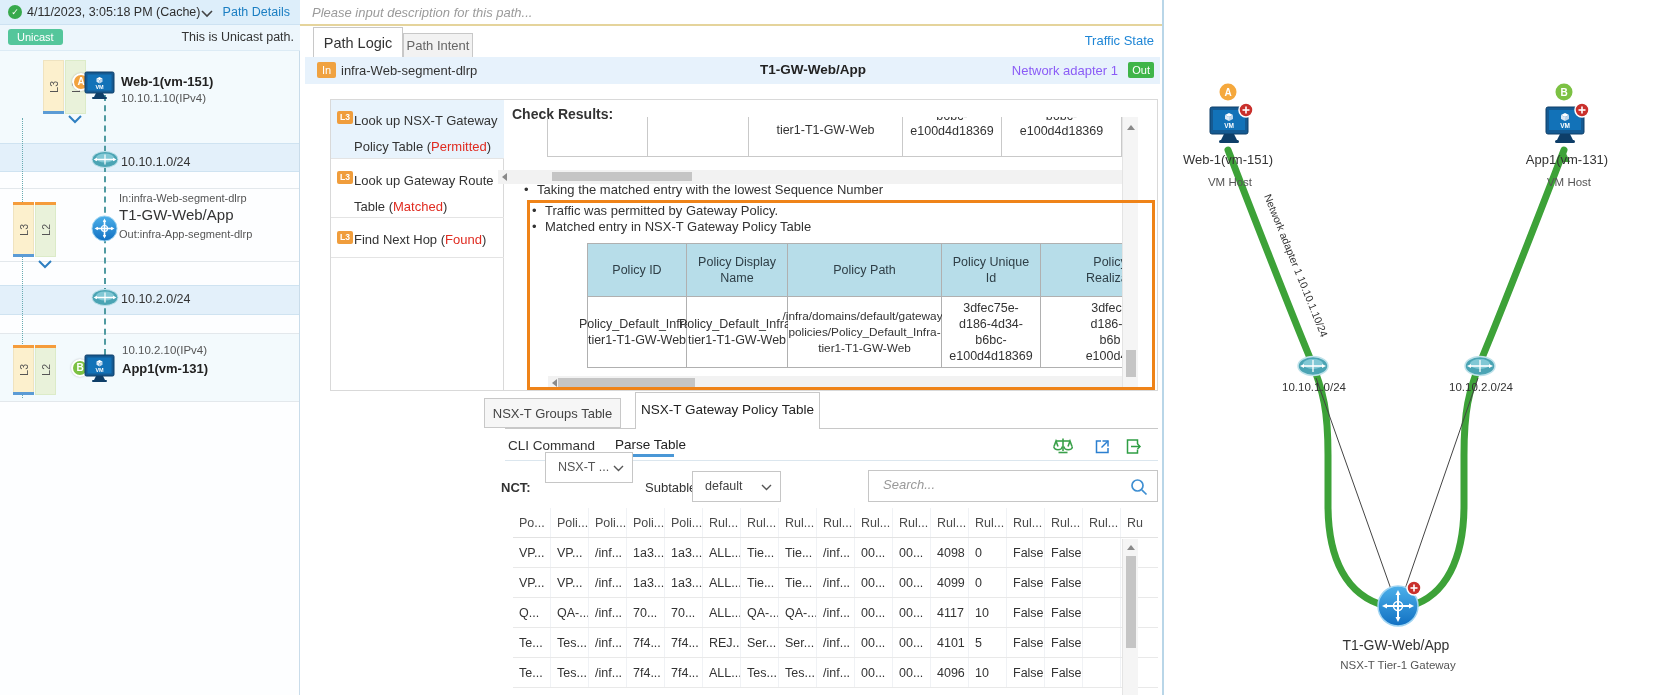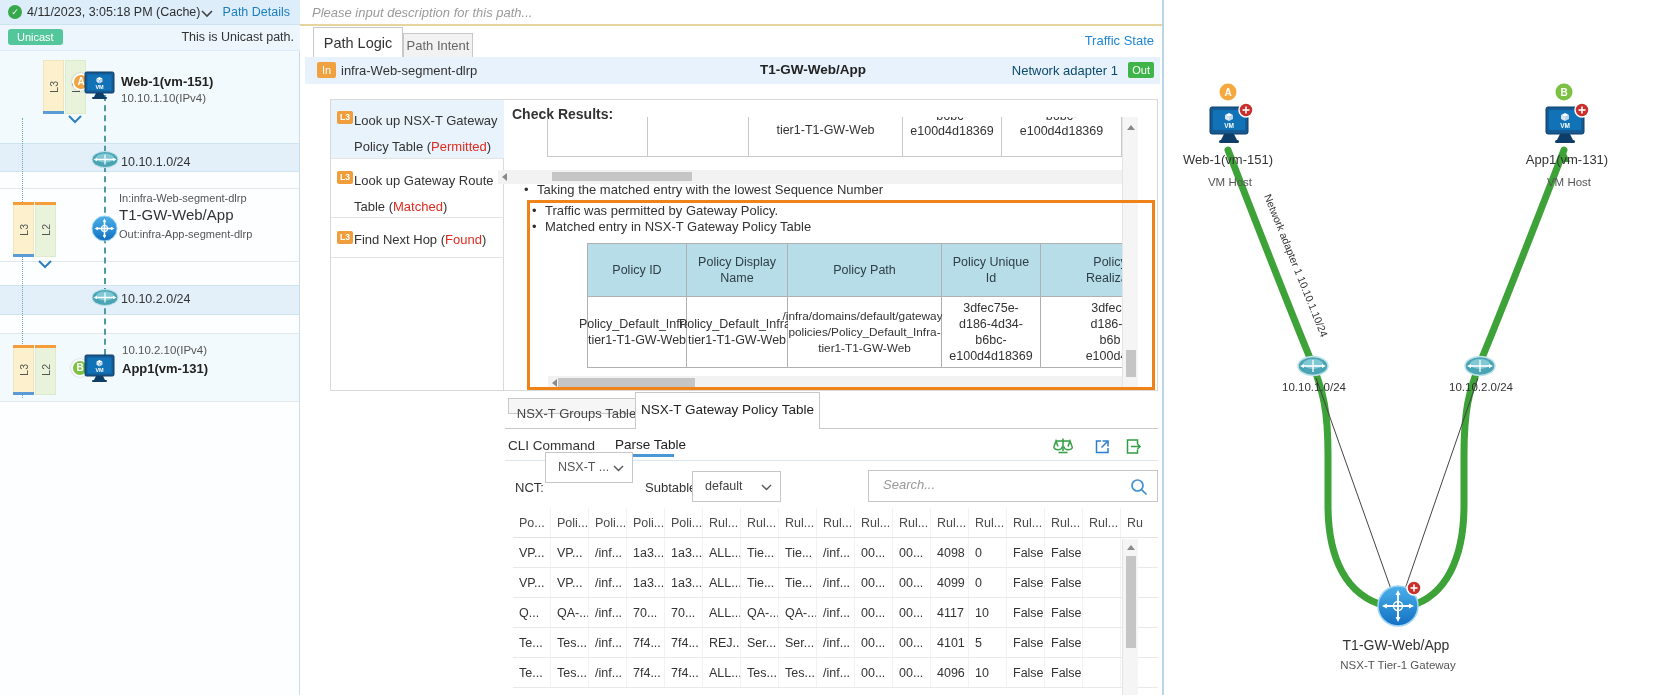--- a/index.html
+++ b/index.html
@@ -223,21 +223,21 @@
     </div>
 
     <div class="tab active" style="left:13px;top:27px;width:90px;height:30px;font-size:14.5px;line-height:30px;color:#333;">Path Logic</div>
     <div class="tab inactive" style="left:103px;top:33px;width:70px;height:24px;font-size:13px;line-height:24px;">Path Intent</div>
     <a class="abs" style="right:8px;top:33px;font-size:13px;color:#1f86d6;">Traffic State</a>
 
     <div class="seg-bar">
       <span class="in-badge">In</span>
       <span class="abs" style="left:36px;top:6px;font-size:13px;color:#333;">infra-Web-segment-dlrp</span>
       <span class="abs" style="left:455px;top:5px;font-size:13.5px;font-weight:bold;color:#222;">T1-GW-Web/App</span>
-      <span class="abs" style="right:42px;top:6px;font-size:13px;color:#0c4a6e;">Network adapter 1</span>
+      <span class="abs" style="right:42px;top:6px;font-size:13px;color:#8b5cf6;">Network adapter 1</span>
       <span class="out-badge">Out</span>
     </div>
 
     <div class="content-box">
       <div class="steps-col">
         <div class="step" style="top:0;height:59px;background:#e8f3fc;">
           <span class="l3b">L3</span>
           <span>Look up NSX-T Gateway Policy Table</span> (<span class="red">Permitted</span>)
         </div>
         <div class="step" style="top:60px;height:58px;">
@@ -309,21 +309,21 @@
       <div class="hthumb" style="left:10px;width:137px;"></div>
     </div>
 
     <div class="vscroll" style="left:822px;top:117px;height:273px;">
       <div class="arr up" style="left:4px;top:8px;"></div>
       <div class="vthumb" style="top:233px;height:27px;"></div>
     </div>
 
     <div class="hl-box" style="left:227px;top:200px;width:628px;height:190px;"></div>
 
-    <div class="bt-tab" style="left:208px;top:398px;width:137px;height:16px;background:#f6f6f6;font-size:13px;line-height:30px;color:#444;">NSX-T Groups Table</div>
+    <div class="bt-tab" style="left:184px;top:398px;width:137px;height:30px;background:#f6f6f6;font-size:13px;line-height:30px;color:#444;">NSX-T Groups Table</div>
     <div class="abs" style="left:205px;top:428px;width:653px;border-top:1px solid #c8c8c8;"></div>
     <div class="bt-tab" style="left:335px;top:392px;width:185px;height:37px;background:#fff;border-bottom:none;font-size:13.5px;line-height:34px;color:#222;z-index:2;">NSX-T Gateway Policy Table</div>
 
     <div class="subtab" style="left:208px;top:438px;">CLI Command</div>
     <div class="subtab" style="left:315px;top:437px;color:#222;">Parse Table</div>
     <div class="abs" style="left:312px;top:454px;width:62px;height:3px;background:#4a97d6;"></div>
     <svg class="abs" style="left:753px;top:436px;" width="20" height="20">
       <g stroke="#3aa04a" stroke-width="1.6" fill="none">
         <line x1="10" y1="2.5" x2="10" y2="15"></line>
           <line x1="3" y1="5" x2="17" y2="5"></line>
@@ -343,21 +343,21 @@
     </svg>
     <svg class="abs" style="left:825px;top:438px;" width="17" height="17">
       <g stroke="#2f9e44" stroke-width="1.5" fill="none">
         <path d="M12.5 6 V2 H2.5 V15 H12.5 V11.5"></path>
           <line x1="6" y1="8.5" x2="15" y2="8.5"></line>
           <path d="M12.5 6 L15 8.5 L12.5 11"></path>
       </g>
     </svg>
     <div class="abs" style="left:205px;top:460px;width:653px;border-top:1px solid #dbe6ee;"></div>
 
-    <div class="flabel" style="left:215px;top:480px;">NCT:</div>
+    <div class="flabel" style="left:201px;top:480px;font-weight:bold;">NCT:</div>
     <div class="selbox" style="left:245px;top:452px;width:88px;height:31px;">
       <span class="val">NSX-T ...</span>
       <svg width="11" height="7">
           <polyline points="1,1 5.5,5.5 10,1" fill="none" stroke="#555" stroke-width="1.4"></polyline>
         </svg>
     </div>
     <div class="flabel" style="left:345px;top:480px;">Subtable:</div>
     <div class="selbox" style="left:392px;top:471px;width:89px;height:31px;">
       <span class="val" style="color:#444;">default</span>
       <svg width="11" height="7">

